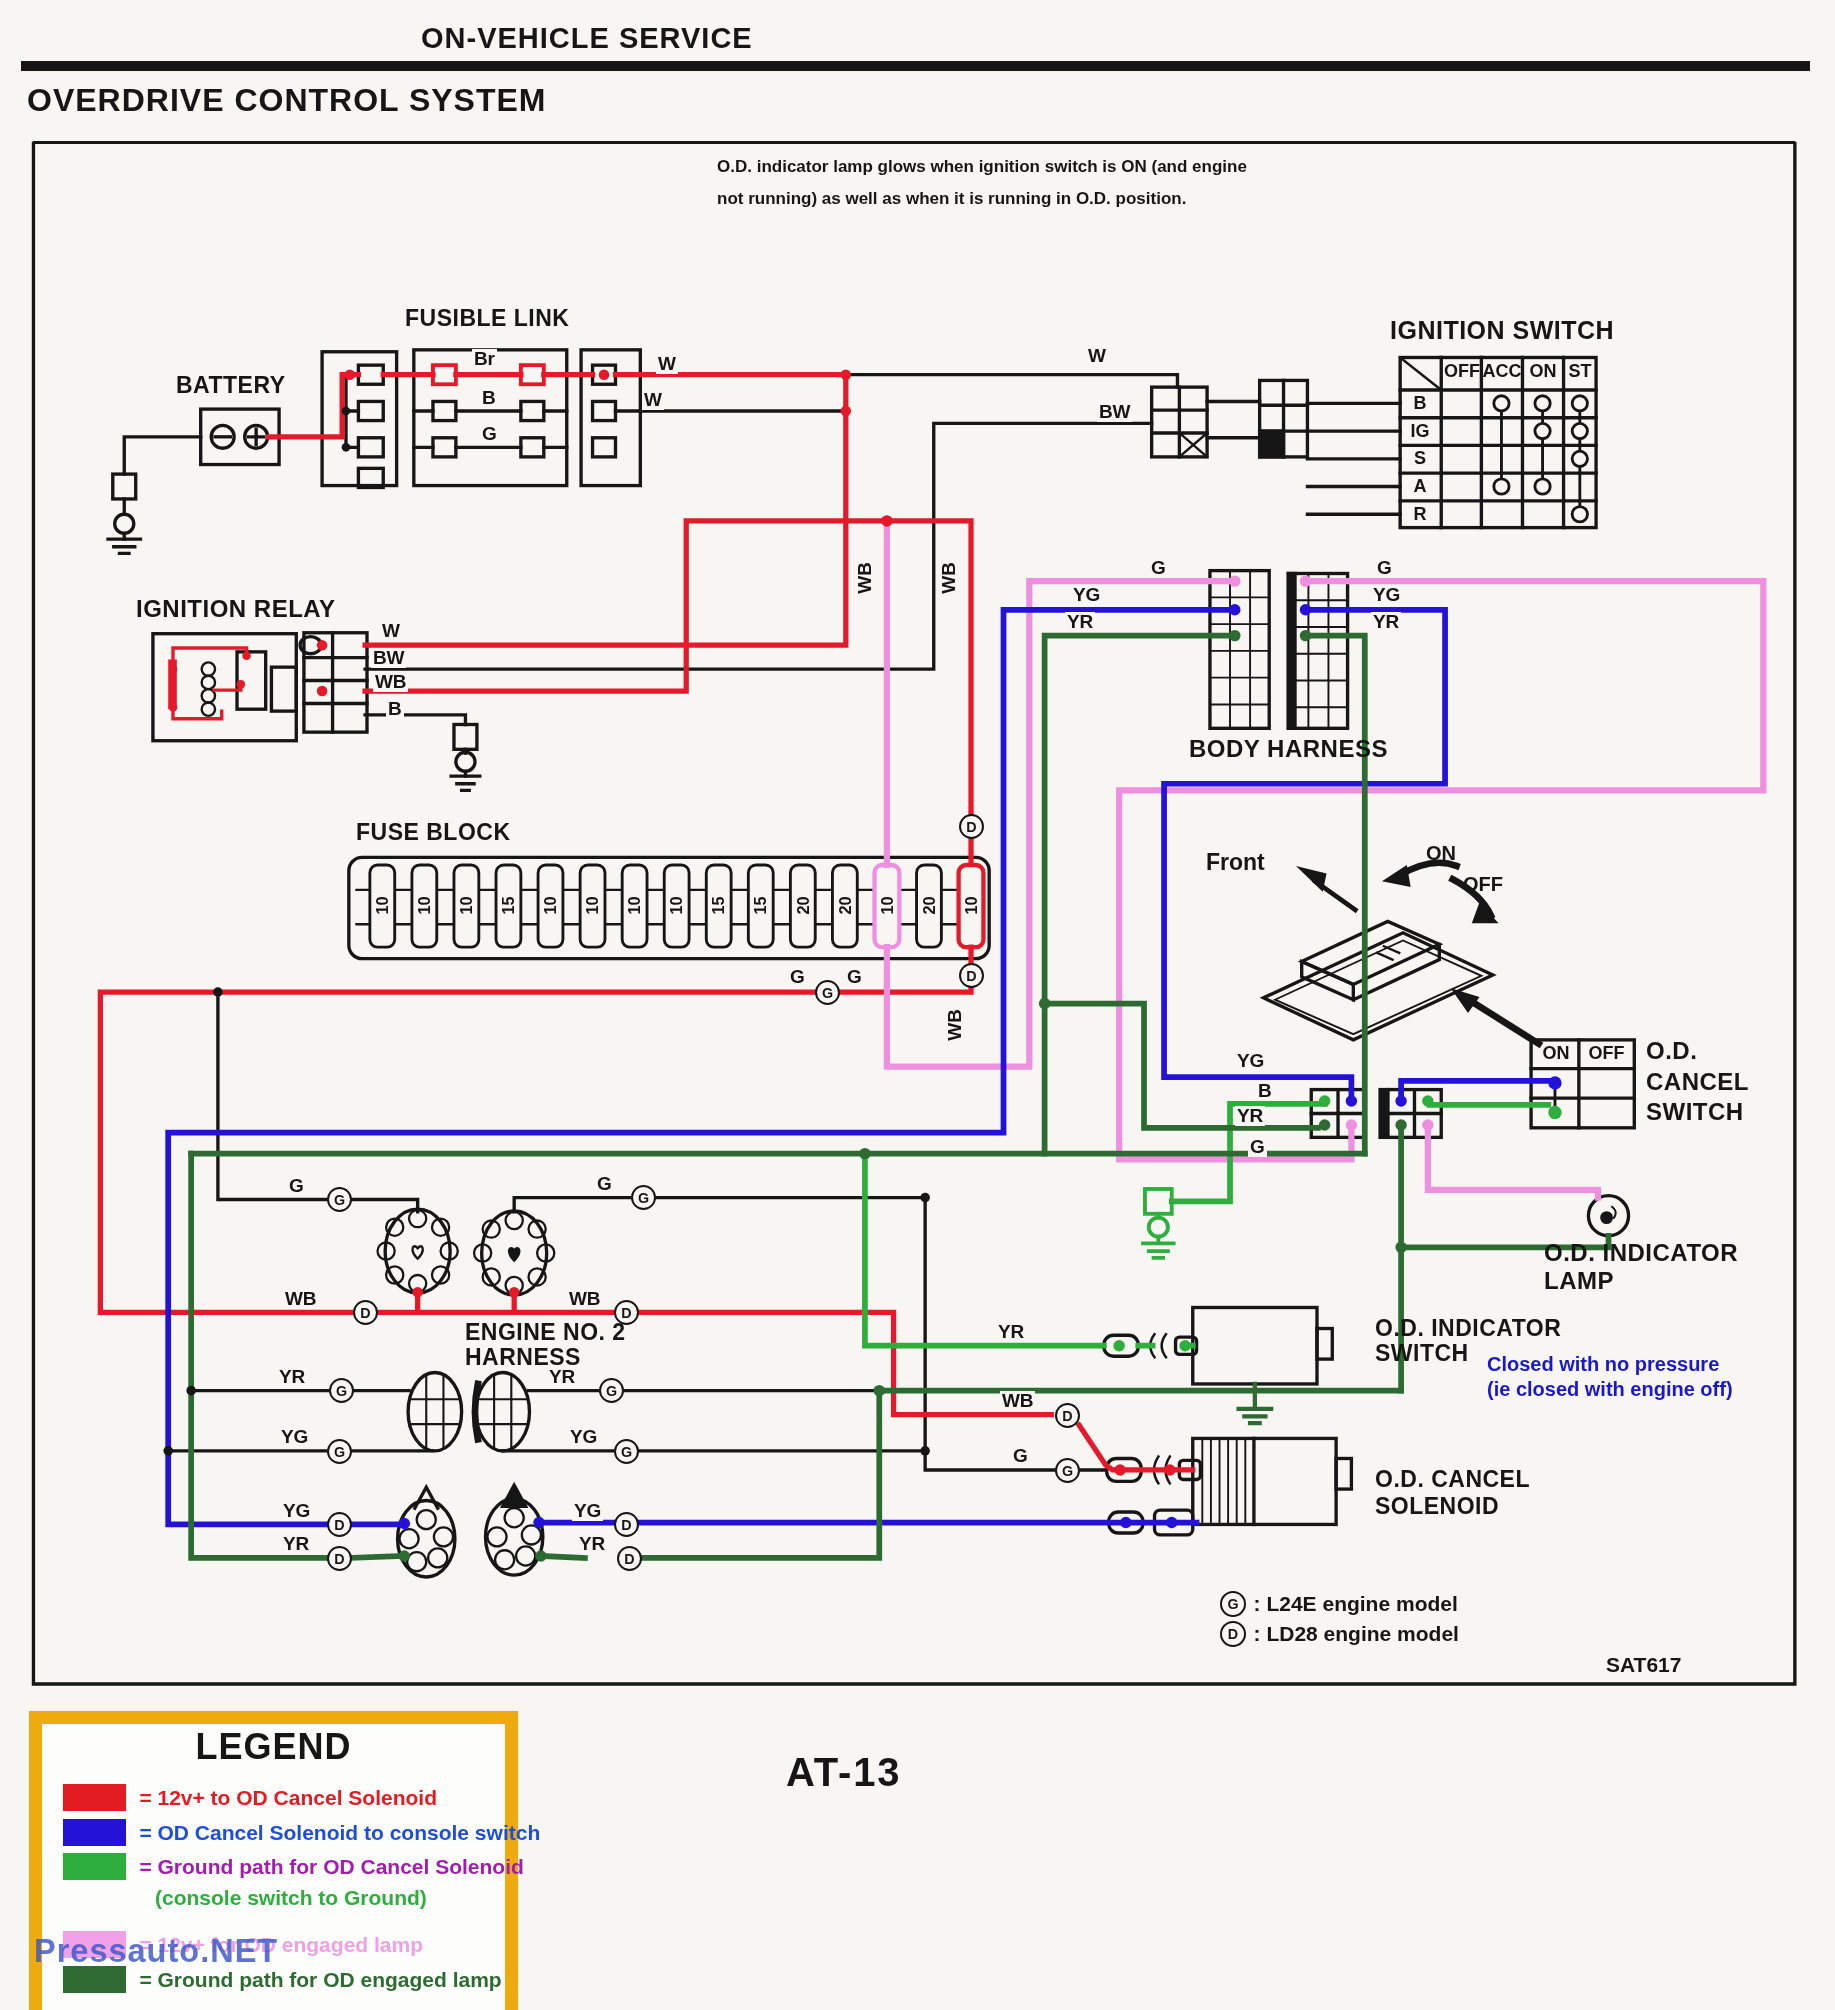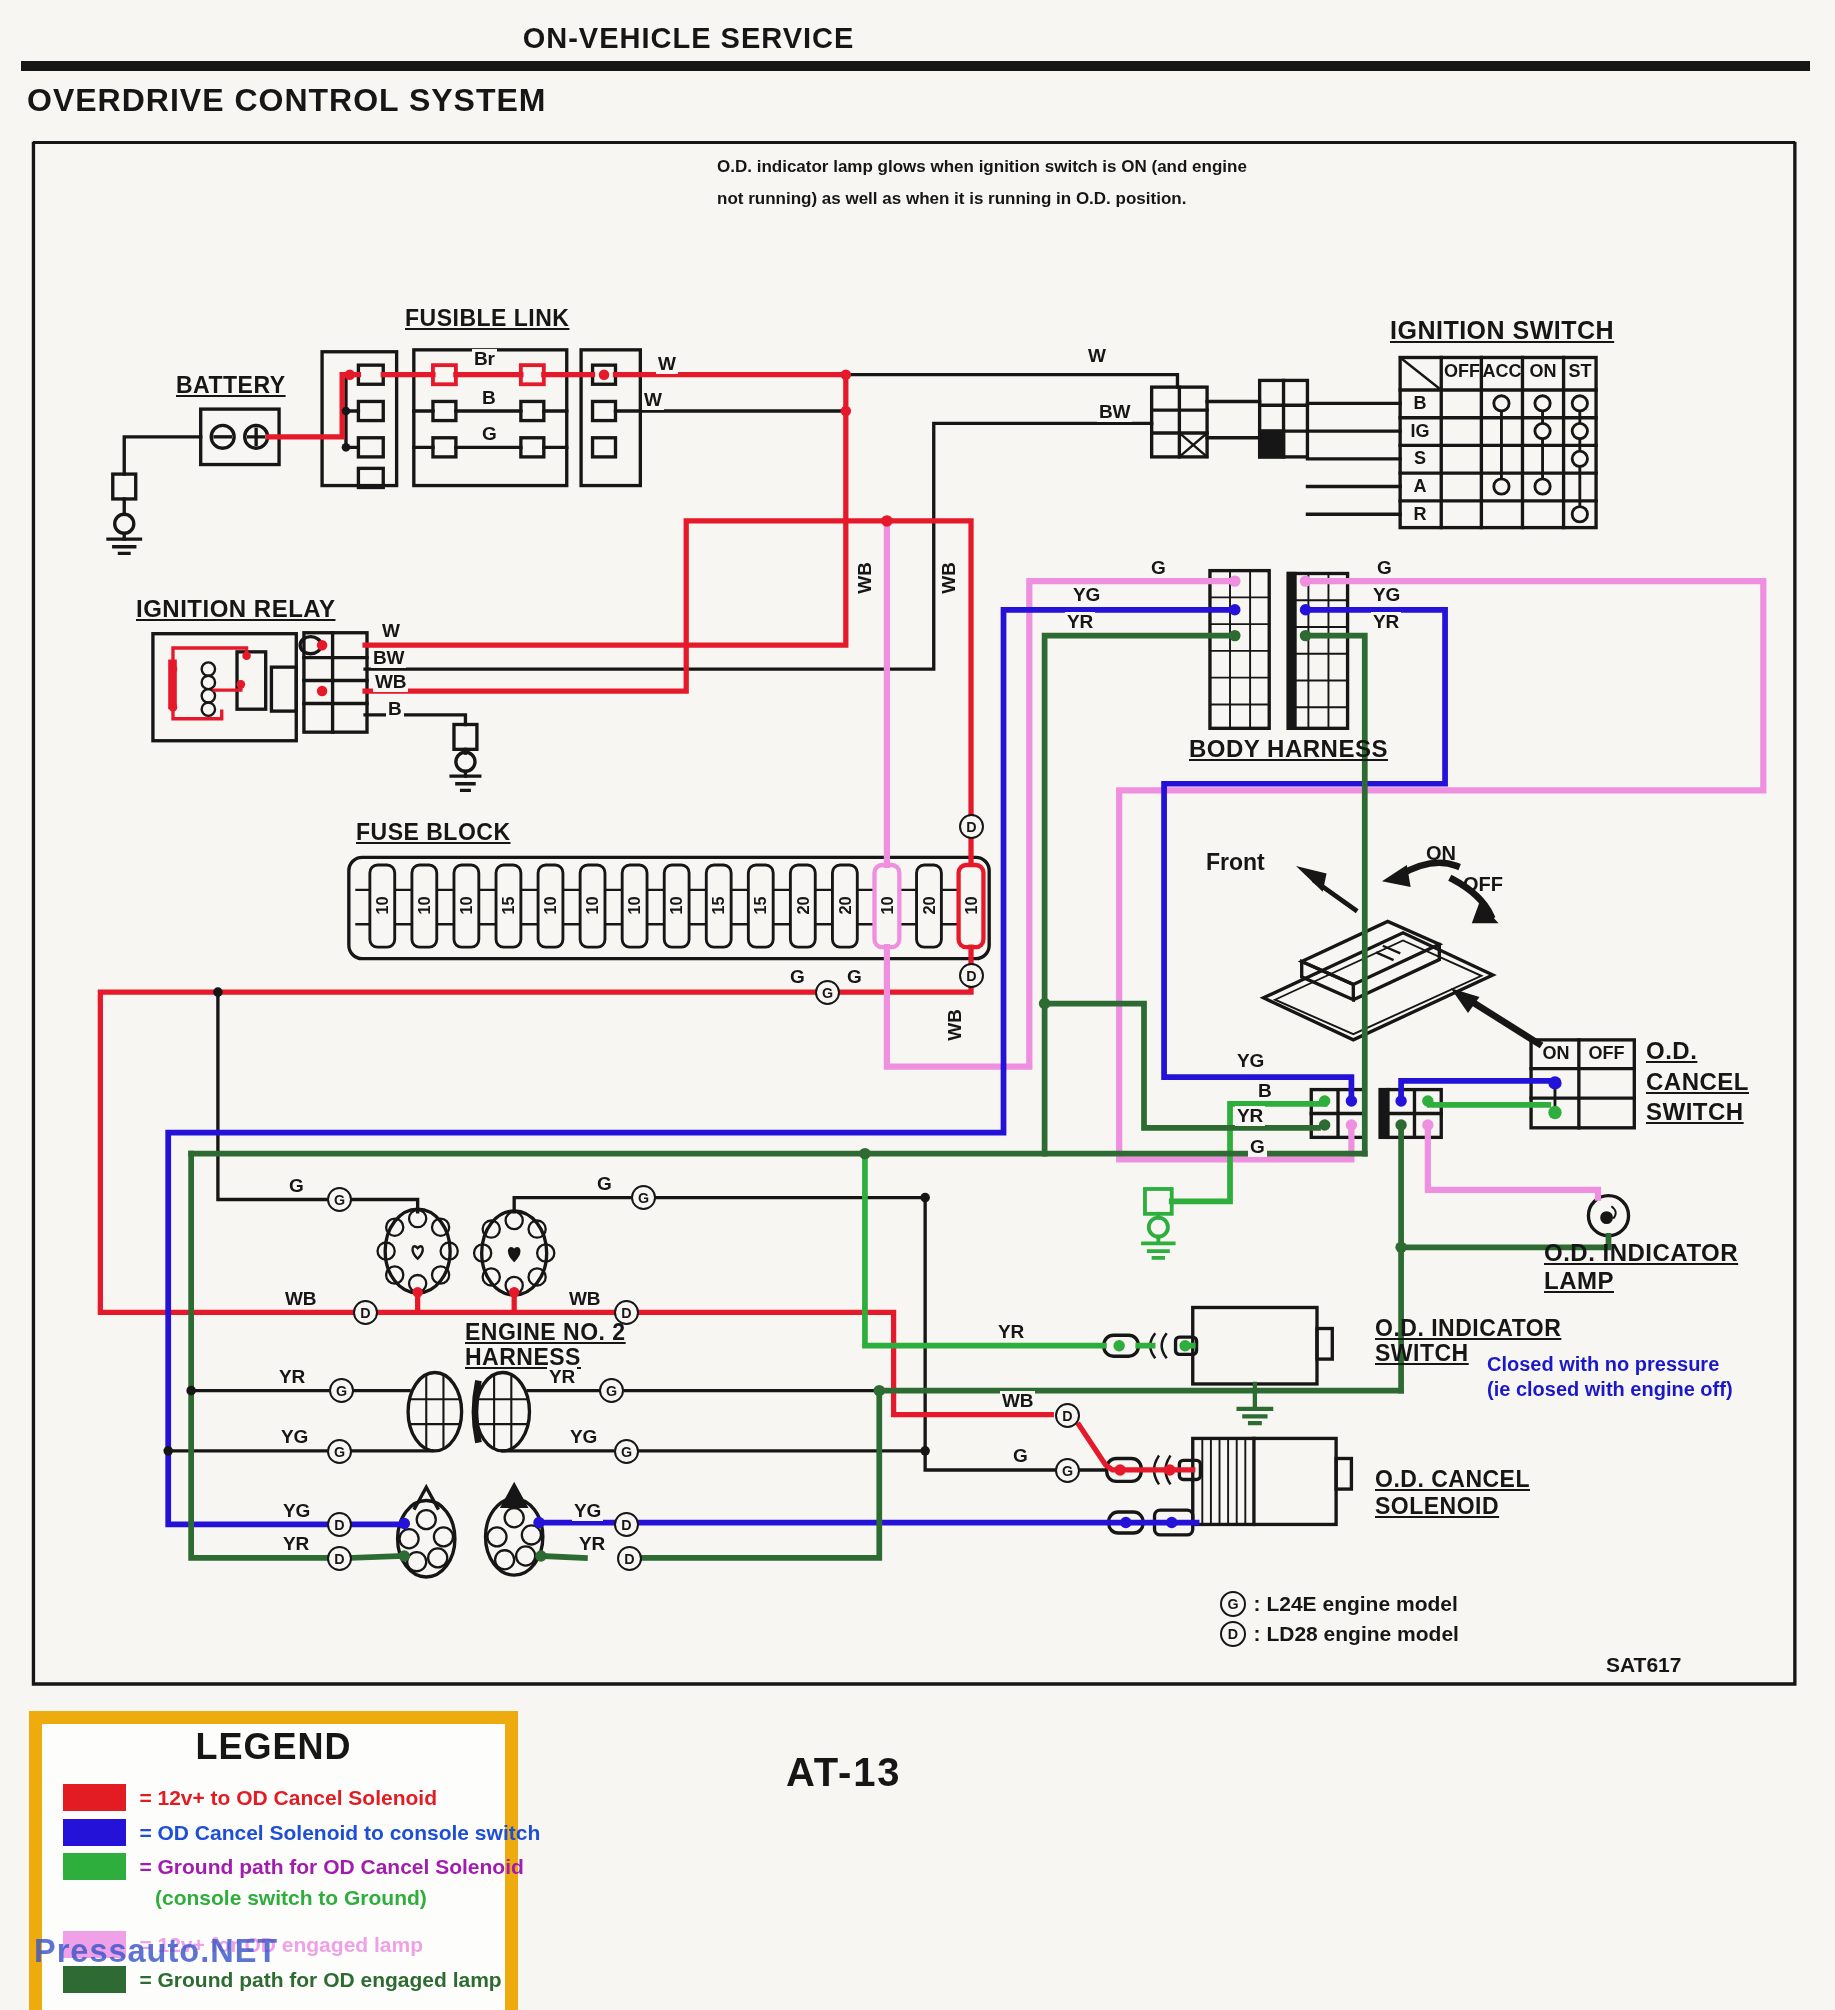--- a/index.html
+++ b/index.html
@@ -1,21 +1,21 @@
 <!DOCTYPE html>
 <html><head>
 <meta charset="utf-8">
 <style>
   html,body{margin:0;padding:0;background:#e8e8e4;}
   #page{position:relative;width:1835px;height:2010px;background:#f7f6f2;overflow:hidden;
         font-family:"Liberation Sans",sans-serif;color:#161616;}
   .lbl{position:absolute;font-weight:bold;color:#161616;white-space:nowrap;line-height:1.05;}
-  .title{font-size:29px;letter-spacing:1px;text-align:center;}
+  .title{font-size:29px;letter-spacing:1px;}
   .section{font-size:32px;letter-spacing:1px;}
-  .comp{font-size:23px;letter-spacing:0.5px;text-decoration:underline;}
+  .comp{font-size:23px;letter-spacing:0.5px;}
   .comp-sm{font-size:20px;}
   .note{font-size:17px;line-height:32px;}
   .wlabel{font-size:19px;background:#f7f6f2;padding:0 1.9px;}
   .rot{transform:rotate(-90deg);transform-origin:center;}
   .rule{position:absolute;background:#161616;}
   .ring{position:absolute;width:25px;height:25px;box-sizing:border-box;border:2.9px solid #161616;
         border-radius:50%;background:#f7f6f2;font-weight:bold;font-size:14.3px;display:flex;
         align-items:center;justify-content:center;}
   .fuseNum{position:absolute;width:25px;text-align:center;font-weight:bold;font-size:16.3px;
            transform:rotate(-90deg);}

